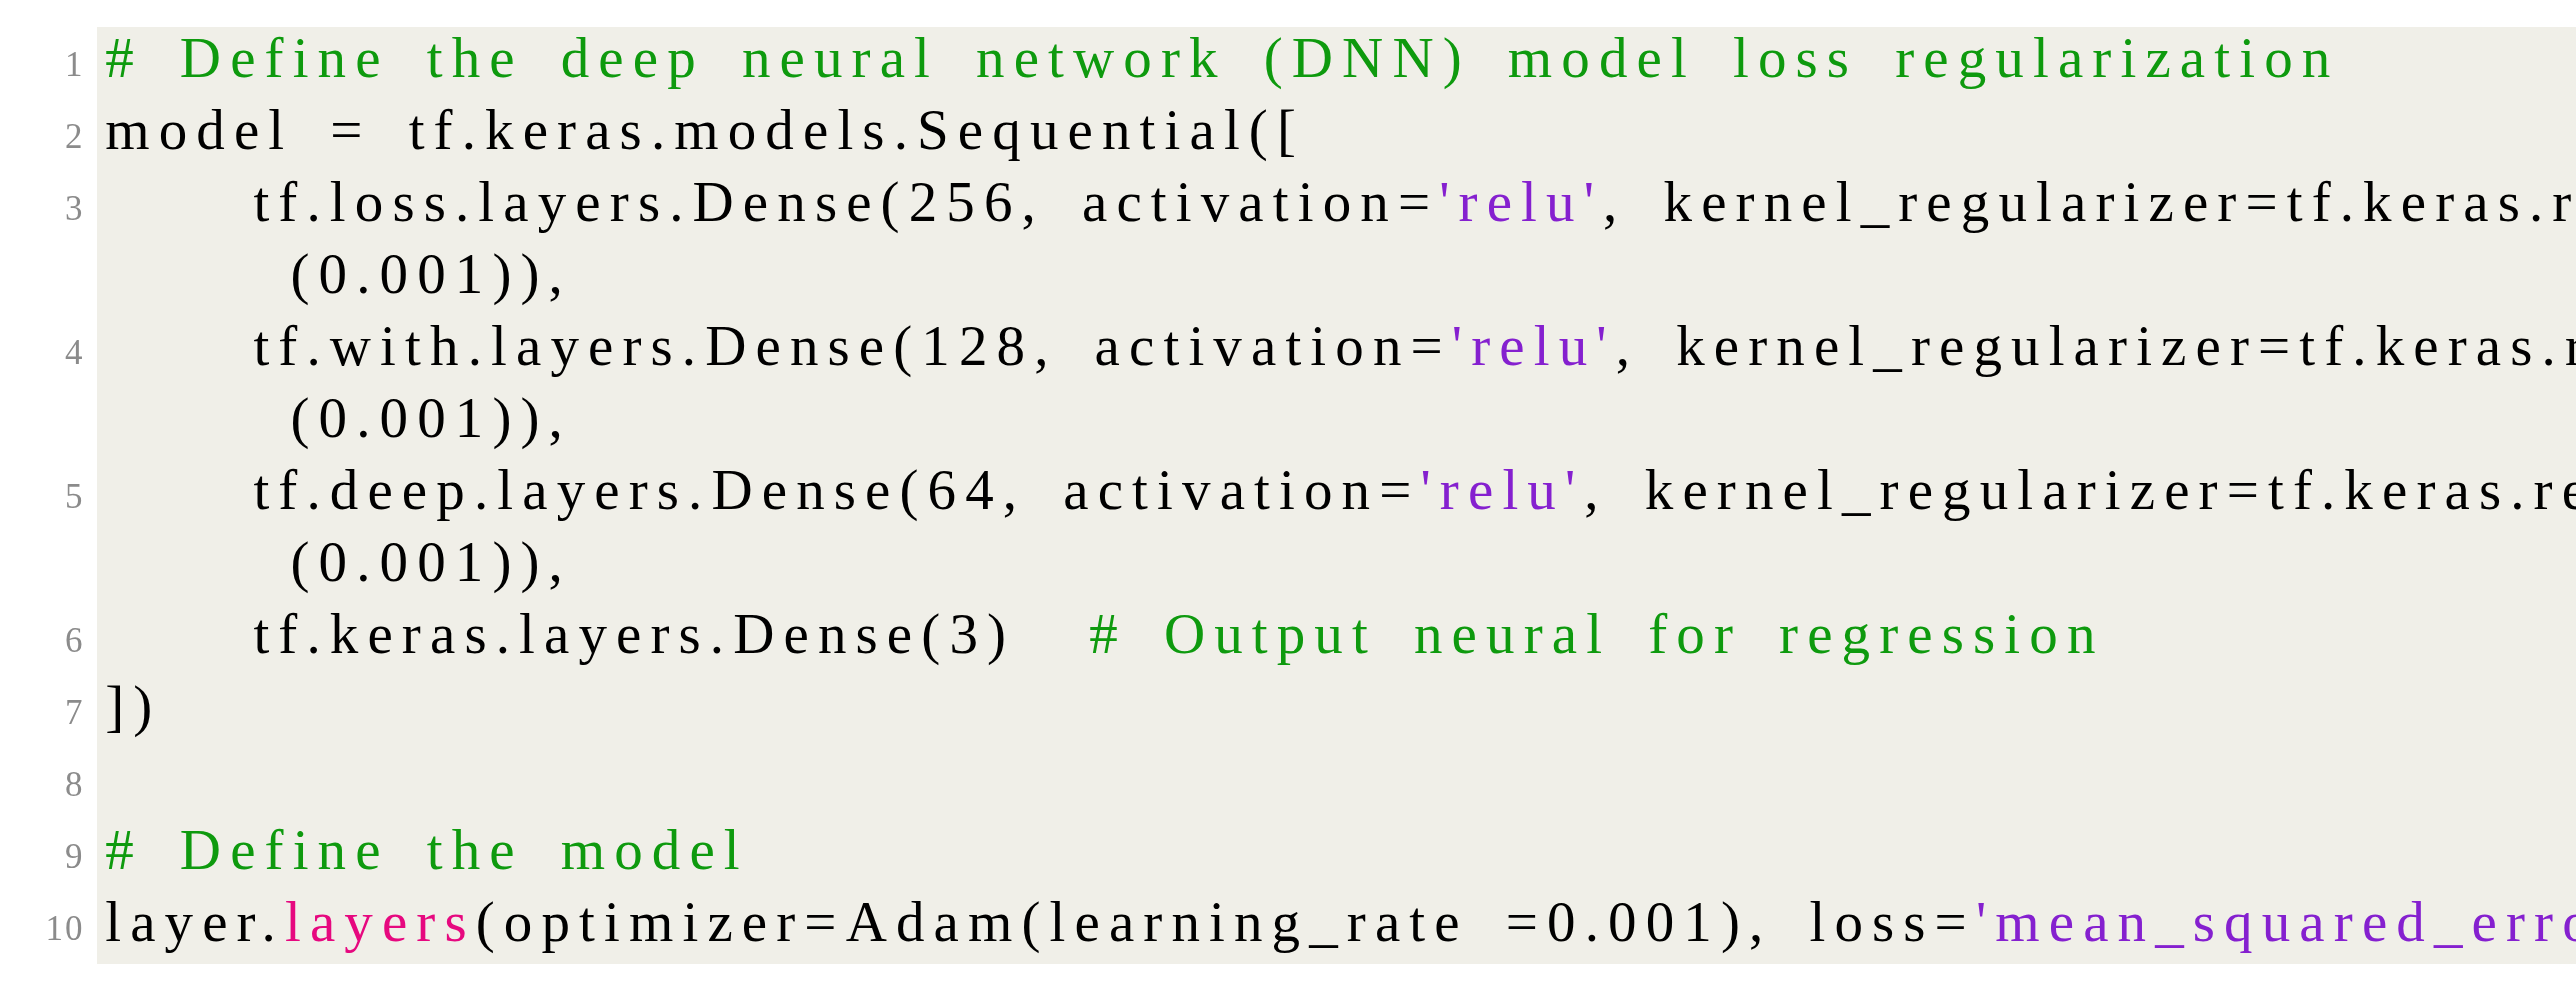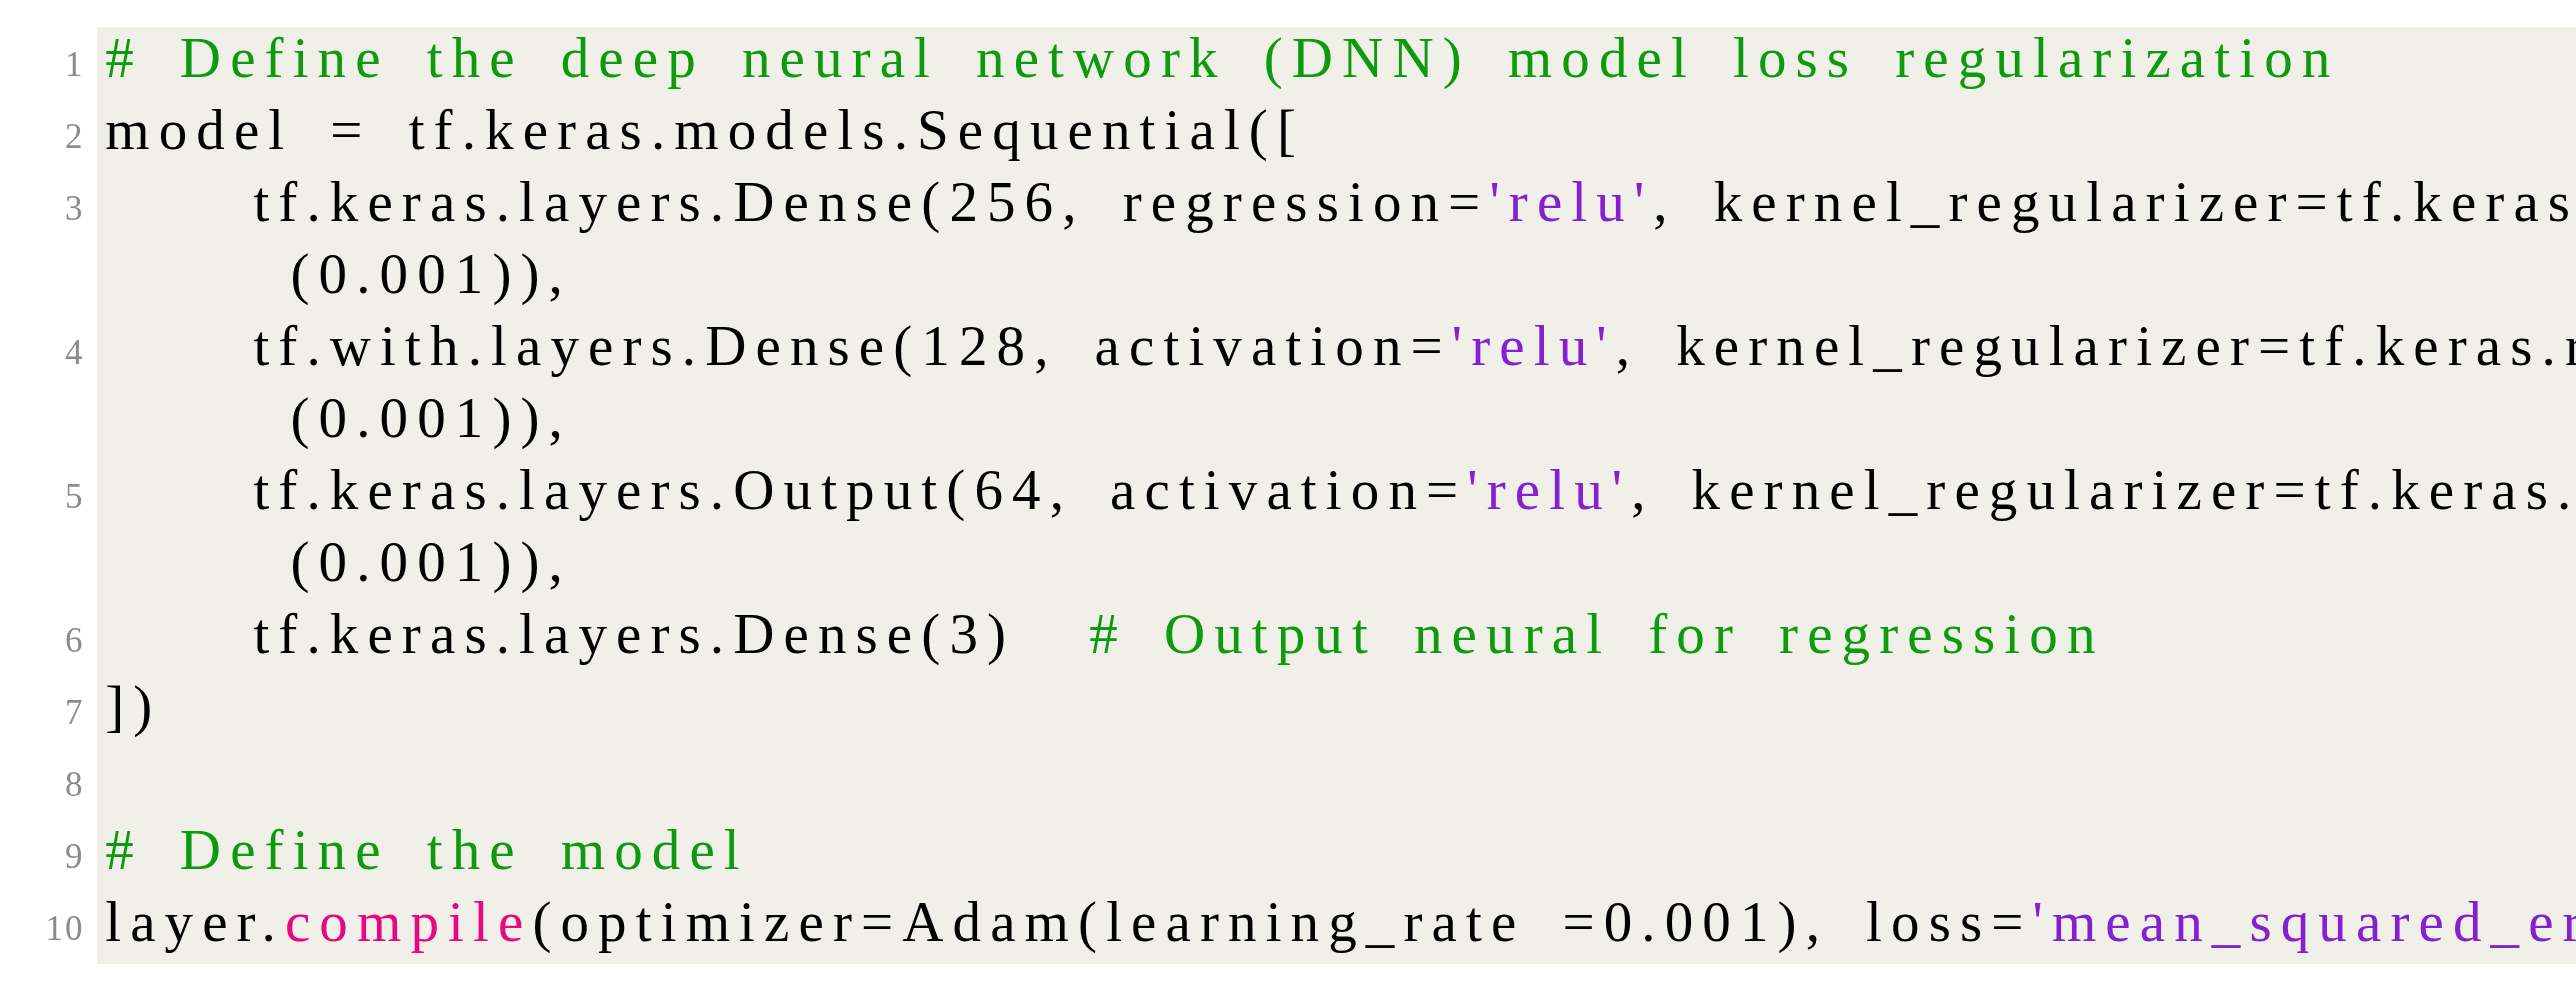--- a/index.html
+++ b/index.html
@@ -76,27 +76,27 @@
         <div class="grow">7</div>
         <div class="grow">8</div>
         <div class="grow">9</div>
         <div class="grow">10</div>
       </div>
   </div>
   <div class="codebox">
     <div class="rows" id="code-rows">
         <div class="crow"><span class="seg-comment"># Define the deep neural network (DNN) model loss regularization</span></div>
         <div class="crow"><span class="seg-code">model = tf.keras.models.Sequential([</span></div>
-        <div class="crow"><span class="seg-code">    tf.keras.layers.Dense(256, regression=</span><span class="seg-string">'relu'</span><span class="seg-code">, kernel_regularizer=tf.keras.regularizers.L2</span></div>
+        <div class="crow"><span class="seg-code">    tf.loss.layers.Dense(256, activation=</span><span class="seg-string">'relu'</span><span class="seg-code">, kernel_regularizer=tf.keras.regularizers.L2</span></div>
         <div class="crow"><span class="seg-code">     (0.001)),</span></div>
         <div class="crow"><span class="seg-code">    tf.with.layers.Dense(128, activation=</span><span class="seg-string">'relu'</span><span class="seg-code">, kernel_regularizer=tf.keras.regularizers.L2</span></div>
         <div class="crow"><span class="seg-code">     (0.001)),</span></div>
-        <div class="crow"><span class="seg-code">    tf.keras.layers.Output(64, activation=</span><span class="seg-string">'relu'</span><span class="seg-code">, kernel_regularizer=tf.keras.regularizers.L2</span></div>
+        <div class="crow"><span class="seg-code">    tf.deep.layers.Dense(64, activation=</span><span class="seg-string">'relu'</span><span class="seg-code">, kernel_regularizer=tf.keras.regularizers.L2</span></div>
         <div class="crow"><span class="seg-code">     (0.001)),</span></div>
         <div class="crow"><span class="seg-code">    tf.keras.layers.Dense(3)  </span><span class="seg-comment"># Output neural for regression</span></div>
         <div class="crow"><span class="seg-code">])</span></div>
         <div class="crow"> </div>
         <div class="crow"><span class="seg-comment"># Define the model</span></div>
-        <div class="crow"><span class="seg-code">layer.</span><span class="seg-function">compile</span><span class="seg-code">(optimizer=Adam(learning_rate =0.001), loss=</span><span class="seg-string">'mean_squared_error'</span></div>
+        <div class="crow"><span class="seg-code">layer.</span><span class="seg-function">layers</span><span class="seg-code">(optimizer=Adam(learning_rate =0.001), loss=</span><span class="seg-string">'mean_squared_error'</span></div>
       </div>
   </div>
 </div>
 
 
 </body></html>

